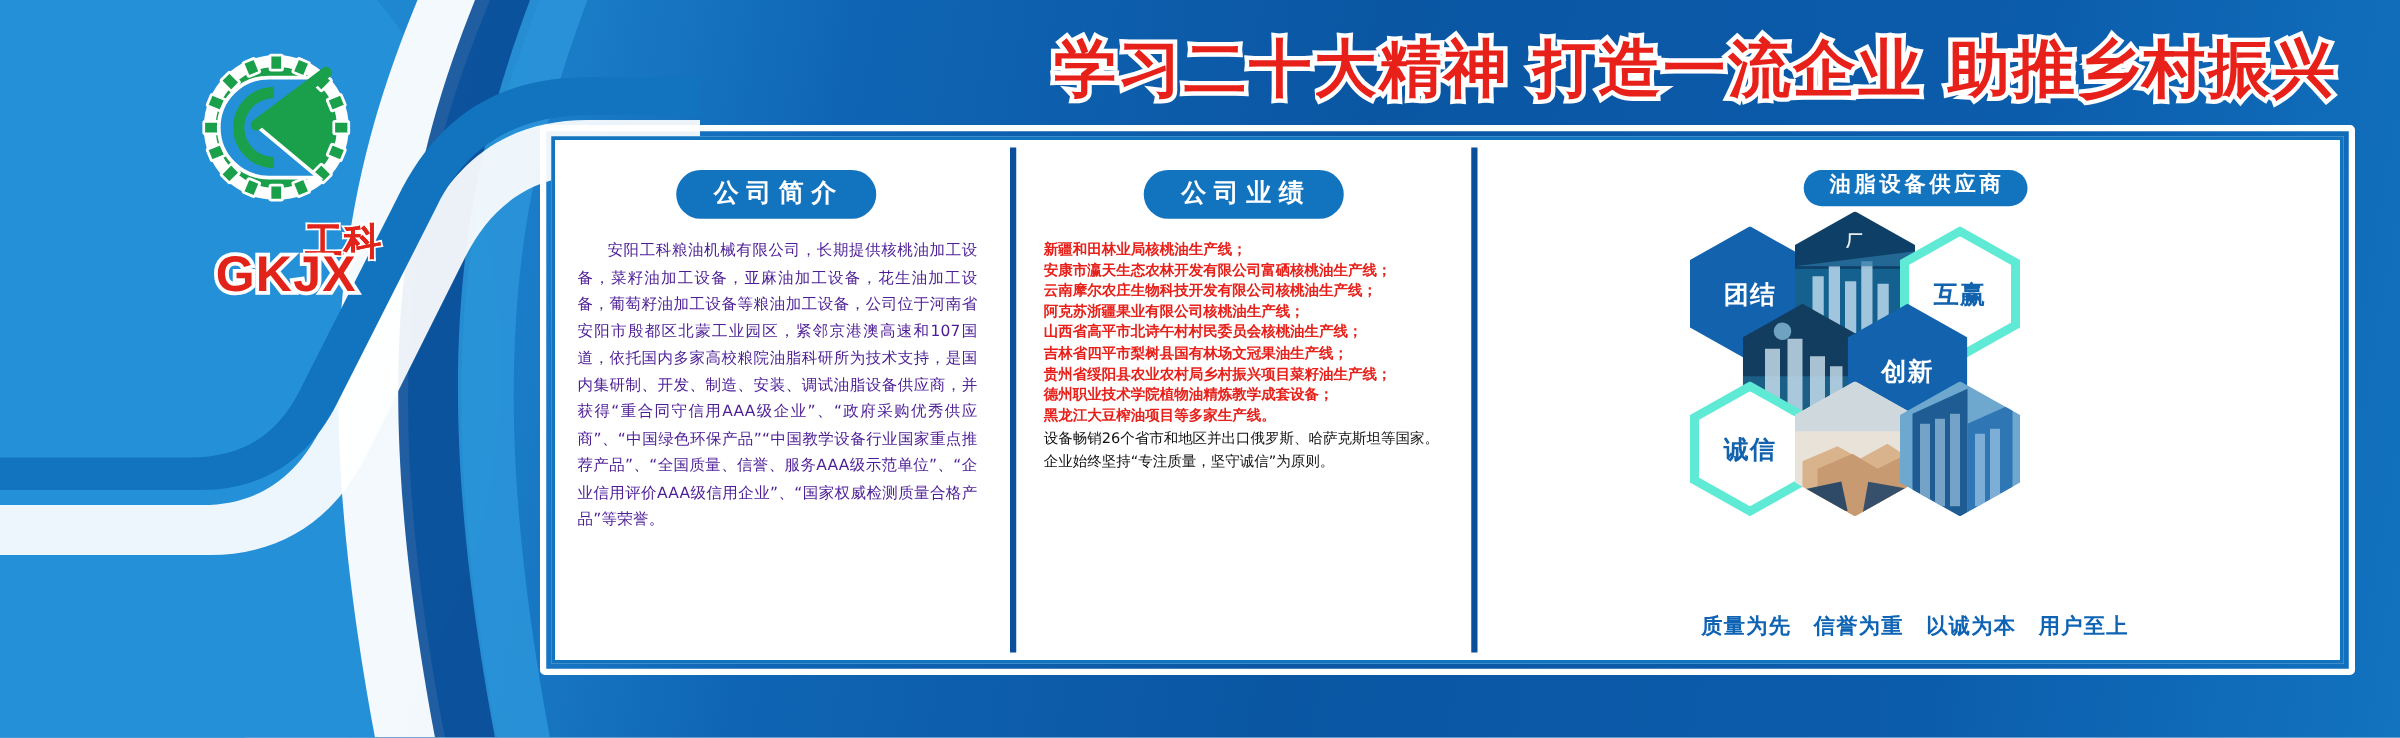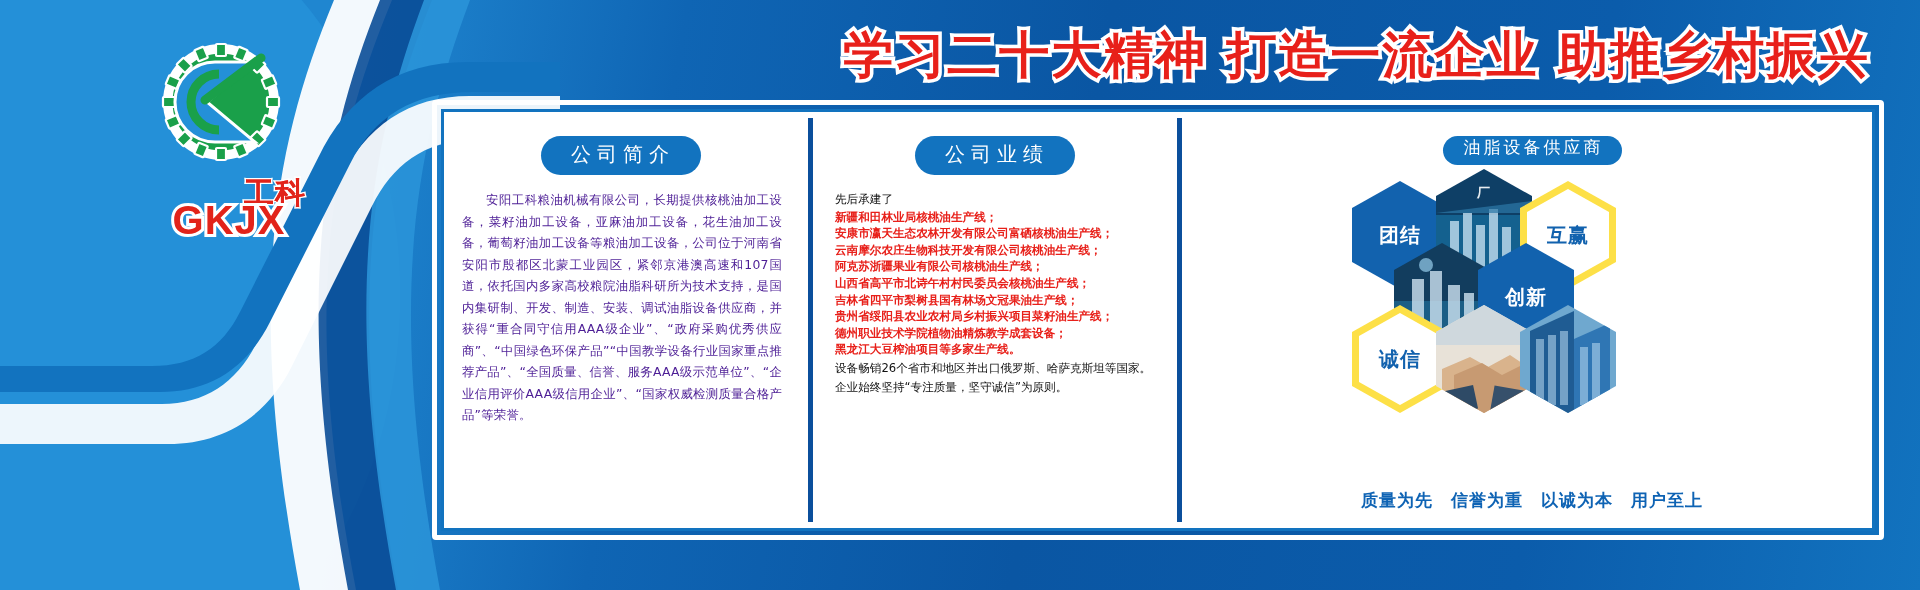--- a/index.html
+++ b/index.html
@@ -44,21 +44,21 @@
      border:3px solid #1273bf;box-sizing:border-box;background:#ffffff;}
 
   .panels{position:absolute;left:14px;top:14px;right:14px;bottom:14px;display:flex;background:#ffffff;}
   .panel{position:relative;background:#ffffff;padding:0;box-sizing:border-box;}
   .p1{width:350px;}
   .p2{width:340px;}
   .p3{flex:1;}
   .vsep{width:5px;background:#0b4f9c;margin:4px 12px;}
 
   .pill{margin:22px auto 0;background:#1273bf;color:#ffffff;border-radius:20px;
-     font-size:20px;font-weight:normal;letter-spacing:6px;text-align:center;
+     font-size:20px;font-weight:bold;letter-spacing:6px;text-align:center;
      padding:5px 26px 7px 30px;width:max-content;
      font-family:"DejaVu Sans","Liberation Sans",sans-serif;}
   .pill.small{font-size:17px;letter-spacing:3px;padding:0 18px 6px 21px;}
 
   
   .intro{margin:14px 14px 0 16px;font-size:12.4px;line-height:21.5px;color:#4c1d95;text-align:justify;
      text-indent:24px;font-family:"DejaVu Sans","Liberation Sans",sans-serif;letter-spacing:.2px;}
 
   
   .perf{margin:16px 8px 0 10px;font-size:11.6px;line-height:16.6px;color:#111111;
@@ -68,21 +68,21 @@
   .perf .tail{color:#111111;margin-top:2px;line-height:17px;}
 
   
   .hexwrap{position:relative;width:100%;height:225px;margin-top:10px;}
   .hex{position:absolute;width:96px;height:108px;
      clip-path:polygon(50% 0%,100% 25%,100% 75%,50% 100%,0% 75%,0% 25%);
      display:flex;align-items:center;justify-content:center;
      color:#ffffff;font-size:20px;font-weight:bold;letter-spacing:1px;
      font-family:"DejaVu Sans","Liberation Sans",sans-serif;}
   .hex.solid{background:#1262ae;}
-  .hex.ring{background:#fde047;}
+  .hex.ring{background:#5eead4;}
   .hex.ring .inner{position:absolute;left:7px;top:8px;width:82px;height:92px;background:#ffffff;
      clip-path:polygon(50% 0%,100% 25%,100% 75%,50% 100%,0% 75%,0% 25%);}
   .hex.ring .lbl{position:relative;color:#1262ae;}
   .hex.photo{overflow:hidden;}
   .hex.photo .ph{position:absolute;inset:0;}
 
   .slogan{position:absolute;left:0;right:0;bottom:14px;text-align:center;color:#0e63b4;
      font-size:17px;font-weight:bold;letter-spacing:1px;
      font-family:"DejaVu Sans","Liberation Sans",sans-serif;}
   .slogan span{margin:0 9px;}
@@ -162,21 +162,20 @@
       <div class="panel p1">
         <div class="pill">公司简介</div>
         <div class="intro">安阳工科粮油机械有限公司，长期提供核桃油加工设备，菜籽油加工设备，亚麻油加工设备，花生油加工设备，葡萄籽油加工设备等粮油加工设备，公司位于河南省安阳市殷都区北蒙工业园区，紧邻京港澳高速和107国道，依托国内多家高校粮院油脂科研所为技术支持，是国内集研制、开发、制造、安装、调试油脂设备供应商，并获得“重合同守信用AAA级企业”、“政府采购优秀供应商”、“中国绿色环保产品”“中国教学设备行业国家重点推荐产品”、“全国质量、信誉、服务AAA级示范单位”、“企业信用评价AAA级信用企业”、“国家权威检测质量合格产品”等荣誉。</div>
       </div>
 
       <div class="vsep"></div>
 
       <div class="panel p2">
         <div class="pill">公司业绩</div>
         <div class="perf">
-          <div class="lead">先后承建了</div>
           <div id="perf-list">
               <div class="red">新疆和田林业局核桃油生产线；</div>
               <div class="red">安康市瀛天生态农林开发有限公司富硒核桃油生产线；</div>
               <div class="red">云南摩尔农庄生物科技开发有限公司核桃油生产线；</div>
               <div class="red">阿克苏浙疆果业有限公司核桃油生产线；</div>
               <div class="red">山西省高平市北诗午村村民委员会核桃油生产线；</div>
               <div class="red">吉林省四平市梨树县国有林场文冠果油生产线；</div>
               <div class="red">贵州省绥阳县农业农村局乡村振兴项目菜籽油生产线；</div>
               <div class="red">德州职业技术学院植物油精炼教学成套设备；</div>
               <div class="red">黑龙江大豆榨油项目等多家生产线。</div>

